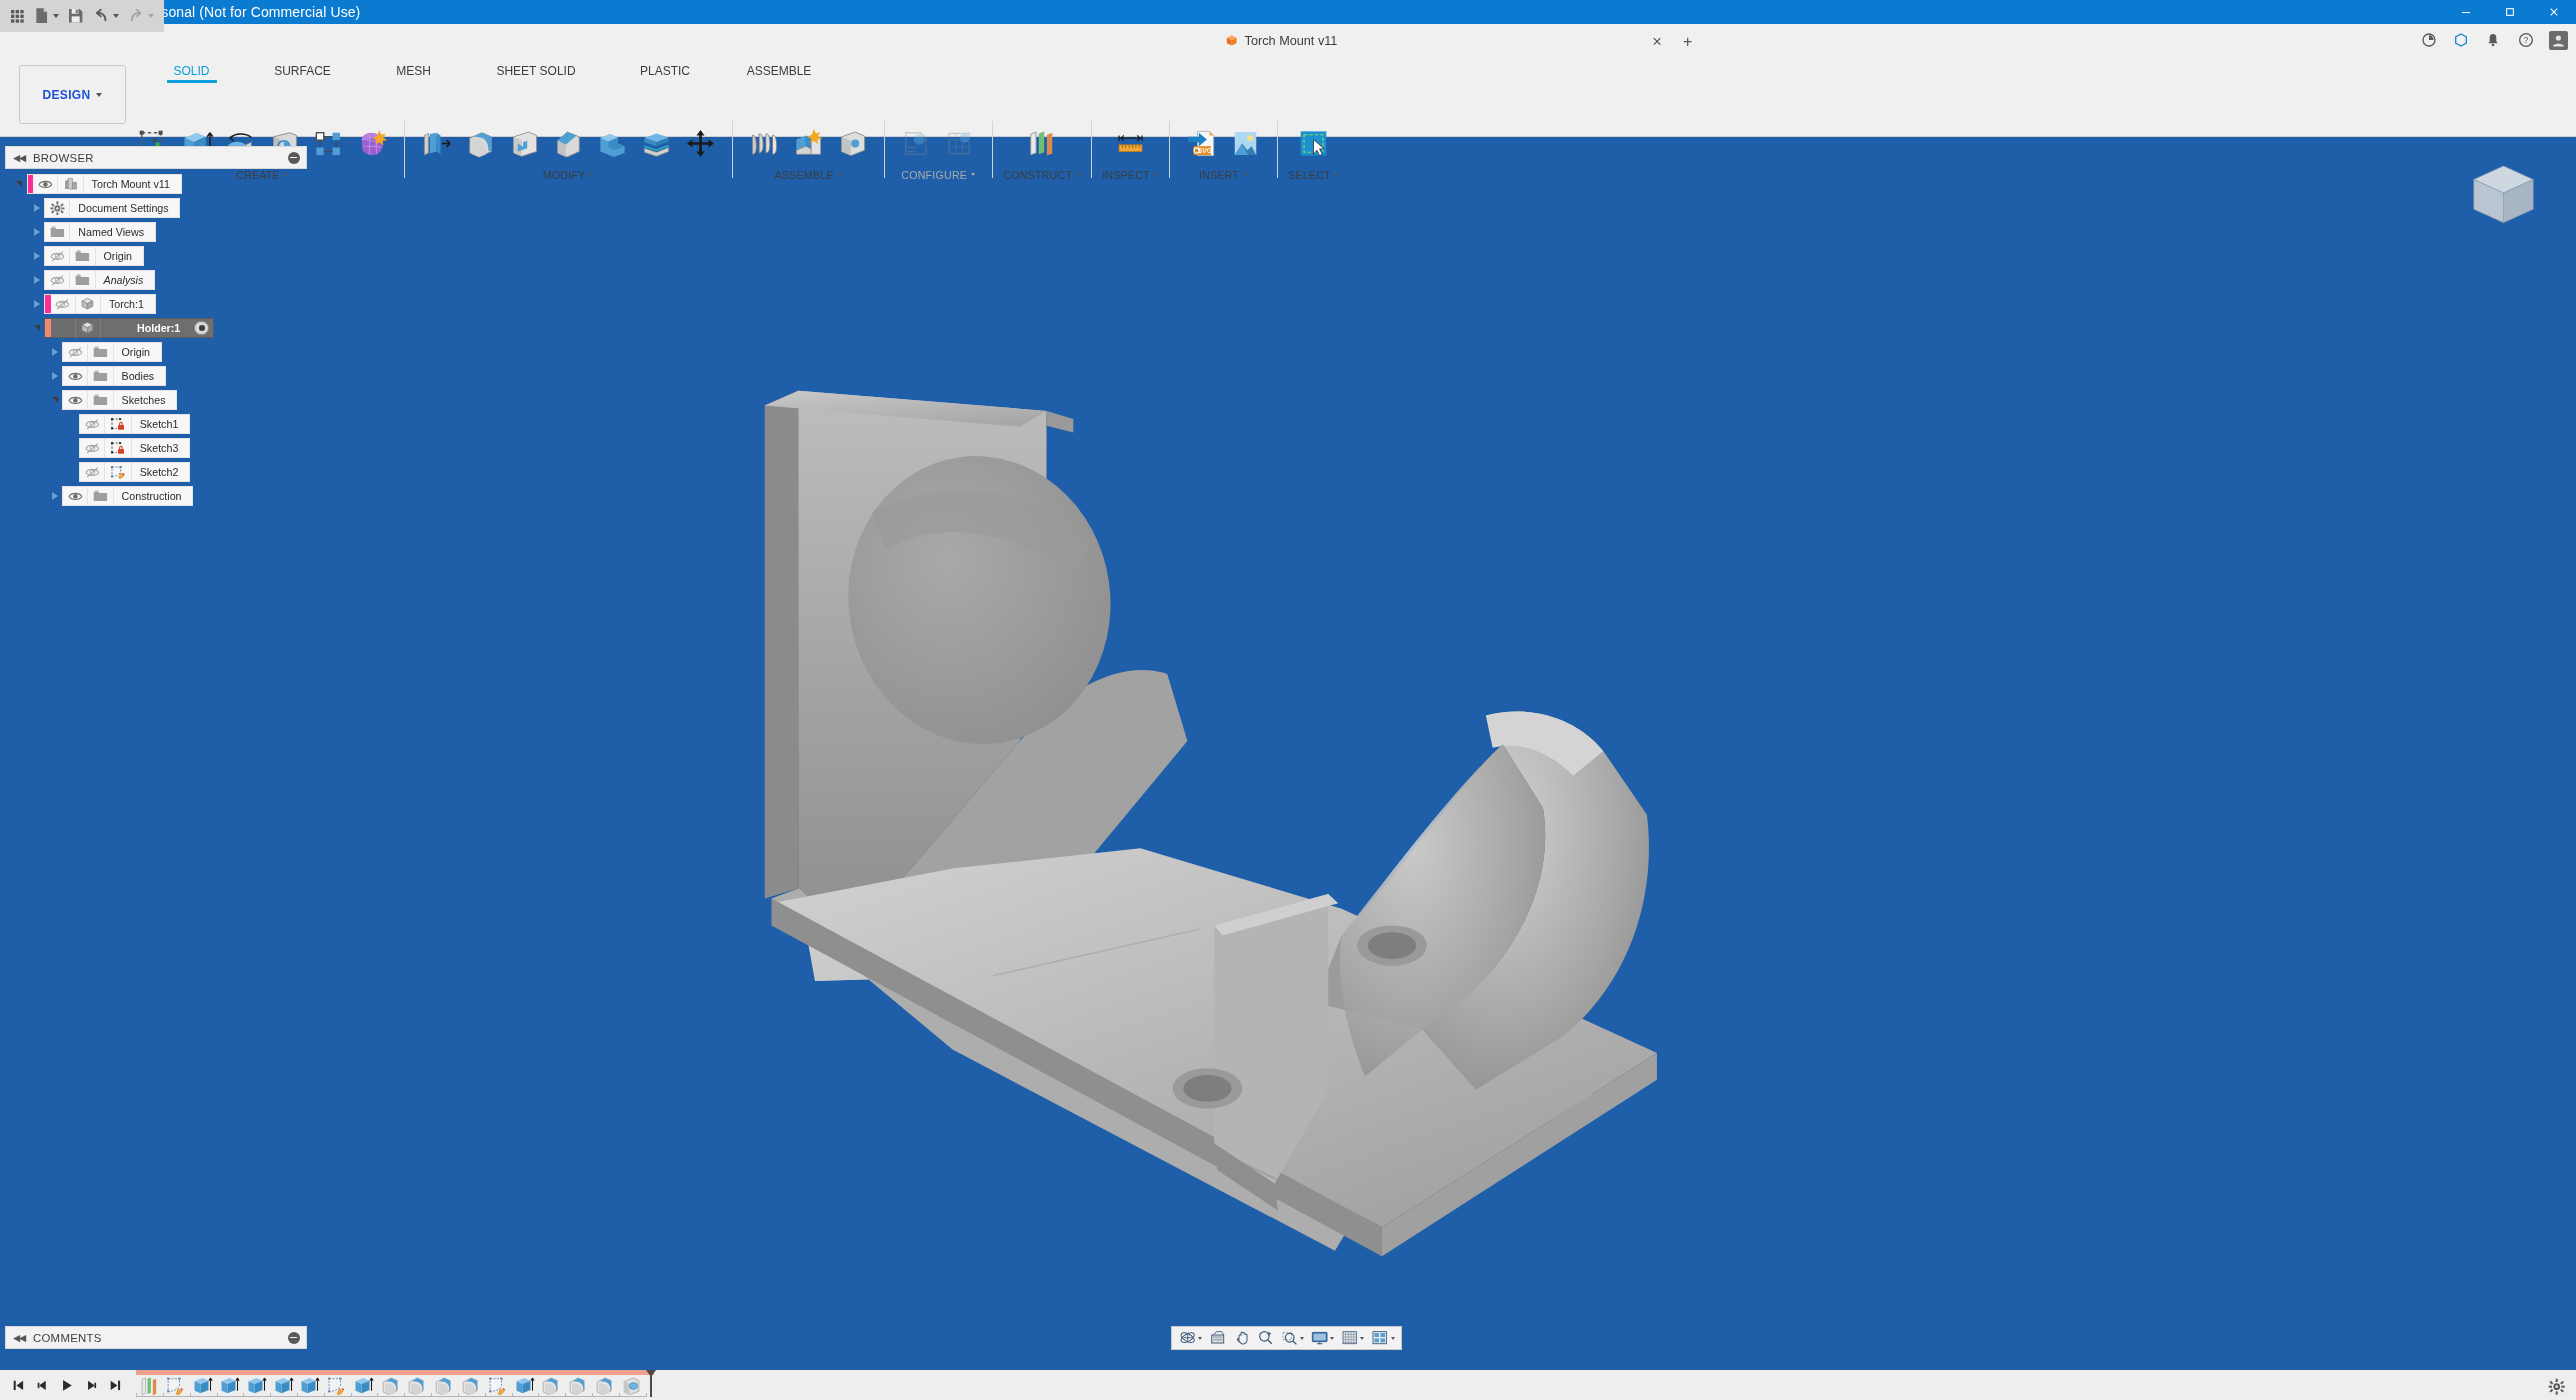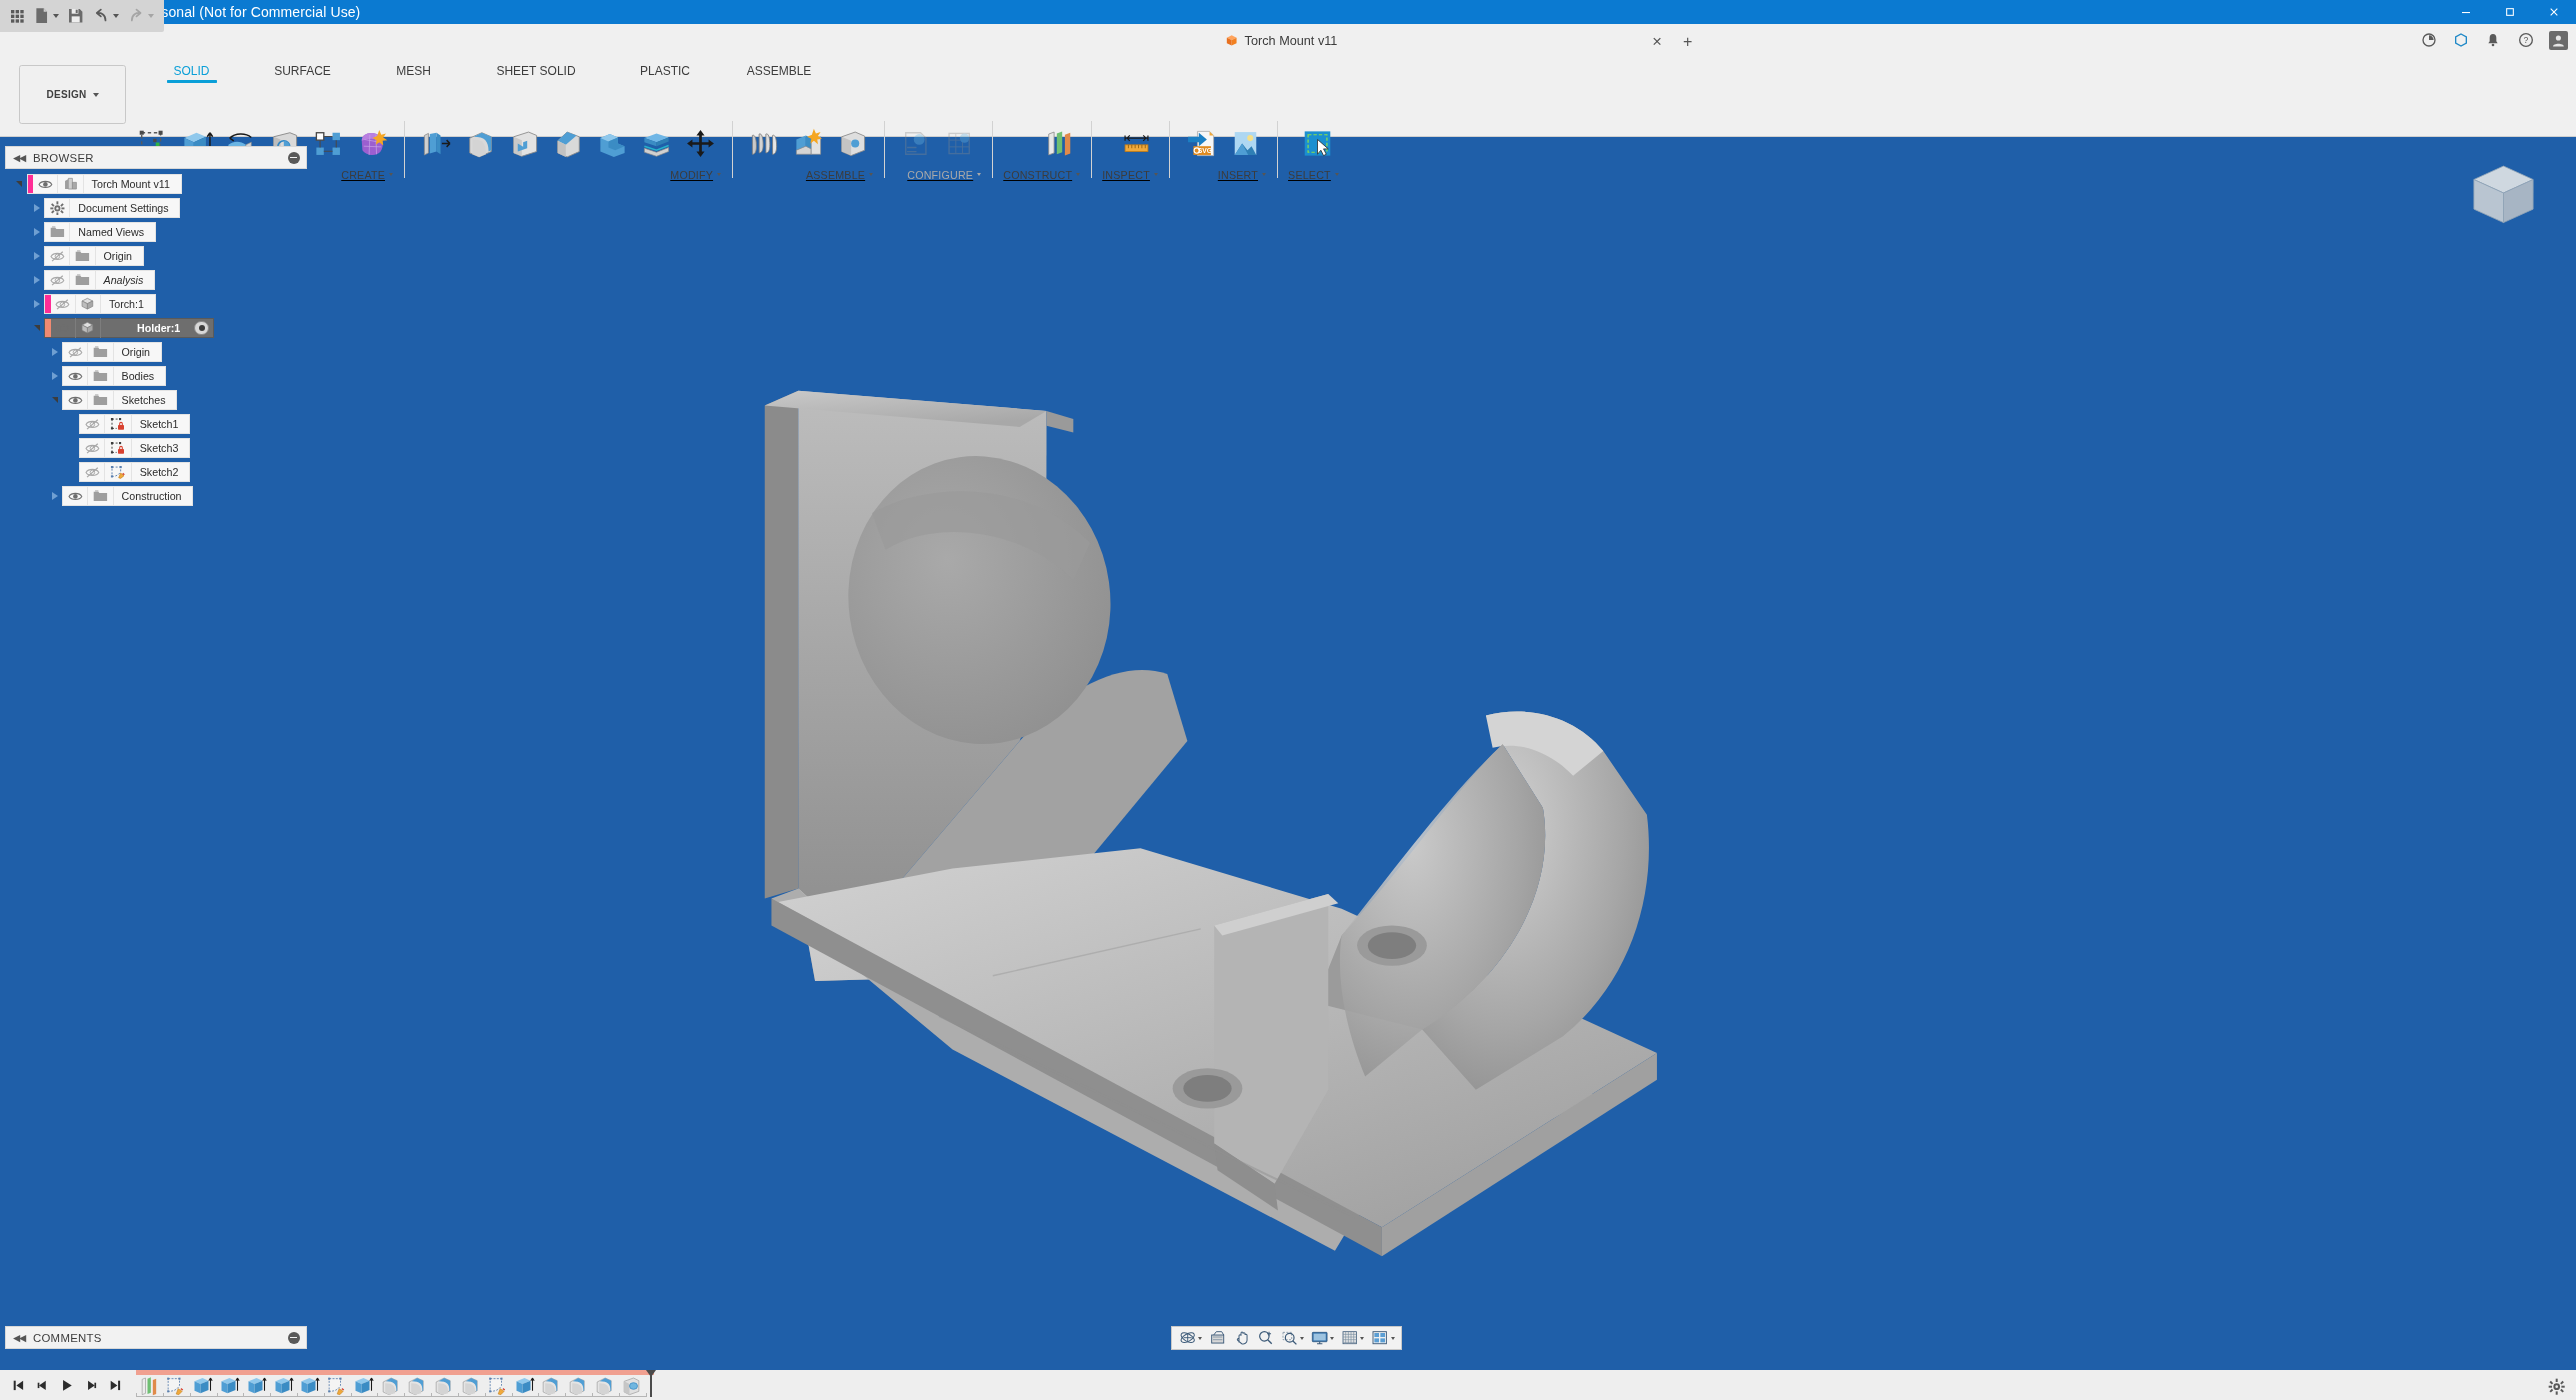--- a/index.html
+++ b/index.html
@@ -93,40 +93,40 @@
   
   .ribbon {
     position: absolute; left: 0; top: 56px; width: 2576px; height: 81px;
     background: #f0f0f0; border-bottom: 0.7px solid #cfcfcf;
   }
   .design-dd {
     position: absolute; left: 19px; top: 9.4px; width: 107px; height: 59px;
     border: 0.7px solid #c8c8c8; border-radius: 2.7px; background: #f0f0f0;
     display: flex; align-items: center; justify-content: center; gap: 6px;
   }
-  .design-dd .txt { font-size: 10px; color: #404040; font-weight: bold; letter-spacing: 0.3px; }
+  .design-dd .txt { font-size: 12px; color: #1d4ed8; font-weight: bold; letter-spacing: 0.3px; }
 
   .tabrow {
     position: absolute; left: 141px; top: 4px; display: flex; align-items: flex-start;
   }
   .rtab {
     font-size: 12px; color: #3c3c3c; padding: 4px 0 5.4px 0; text-align: center;
     position: relative;
   }
   .rtab.active { color: #0a9fd8; }
   .rtab .underline {
     position: absolute; left: 50%; transform: translateX(-50%); bottom: 0;
     width: 50px; height: 3.4px; background: #0a9fd8; border-radius: 0.7px;
   }
 
   .panels {
     position: absolute; left: 127px; top: 64px; right: 0; height: 70px;
     display: flex; align-items: flex-start;
   }
-  .panel { display: flex; flex-direction: column; align-items: flex-end; position: relative; padding: 0 4px; text-decoration: underline; }
+  .panel { display: flex; flex-direction: column; align-items: center; position: relative; padding: 0 4px; }
   .panel-icons { display: flex; align-items: flex-start; gap: 2px; height: 48px; padding-top: 1.3px;}
   .panel-label {
     font-size: 10.7px; color: #3c3c3c; display: flex; align-items: center; gap: 4px;
     margin-top: 0.7px; letter-spacing: 0.2px;
   }
   .panel-label.dim { color: #a9a9a9; }
   .panel-sep { width: 0.7px; align-self: stretch; background: #d2d2d2; margin: 1.3px 6.7px 12px 6.7px; }
   .tool { width: 42px; height: 44px; display: flex; align-items: center; justify-content: center; }
   .tool svg { display: block; }
   .tool.dim { opacity: .35; }

